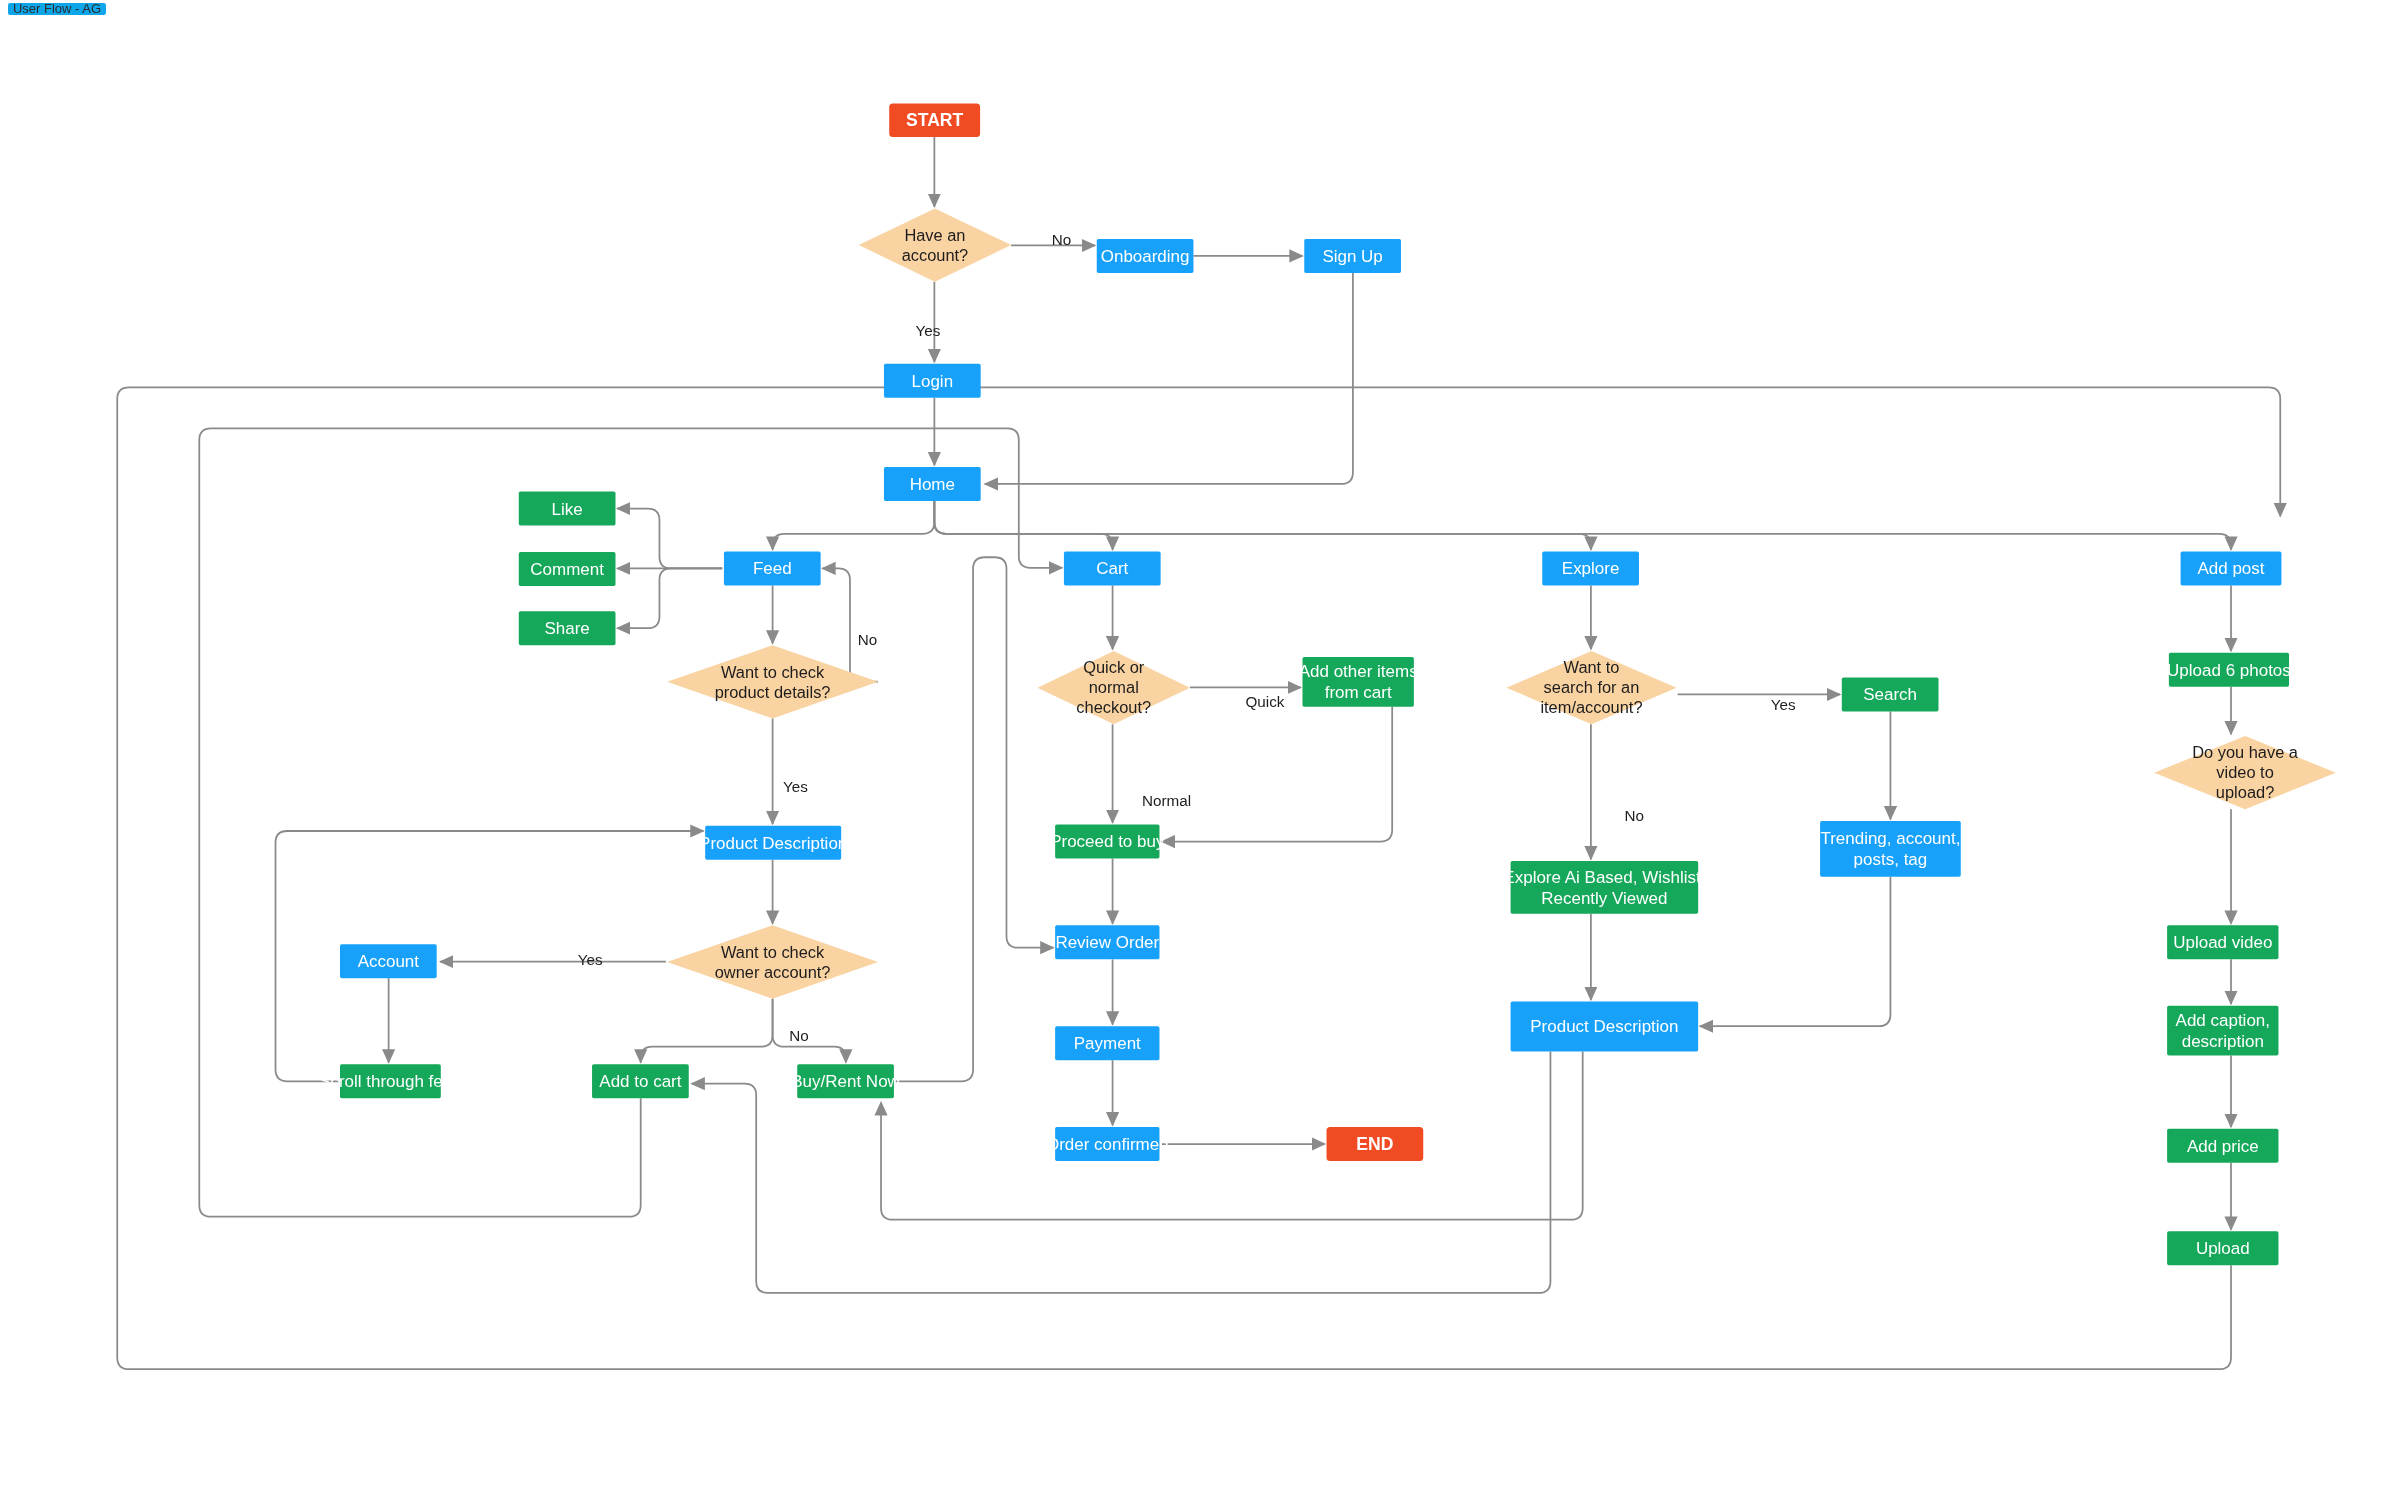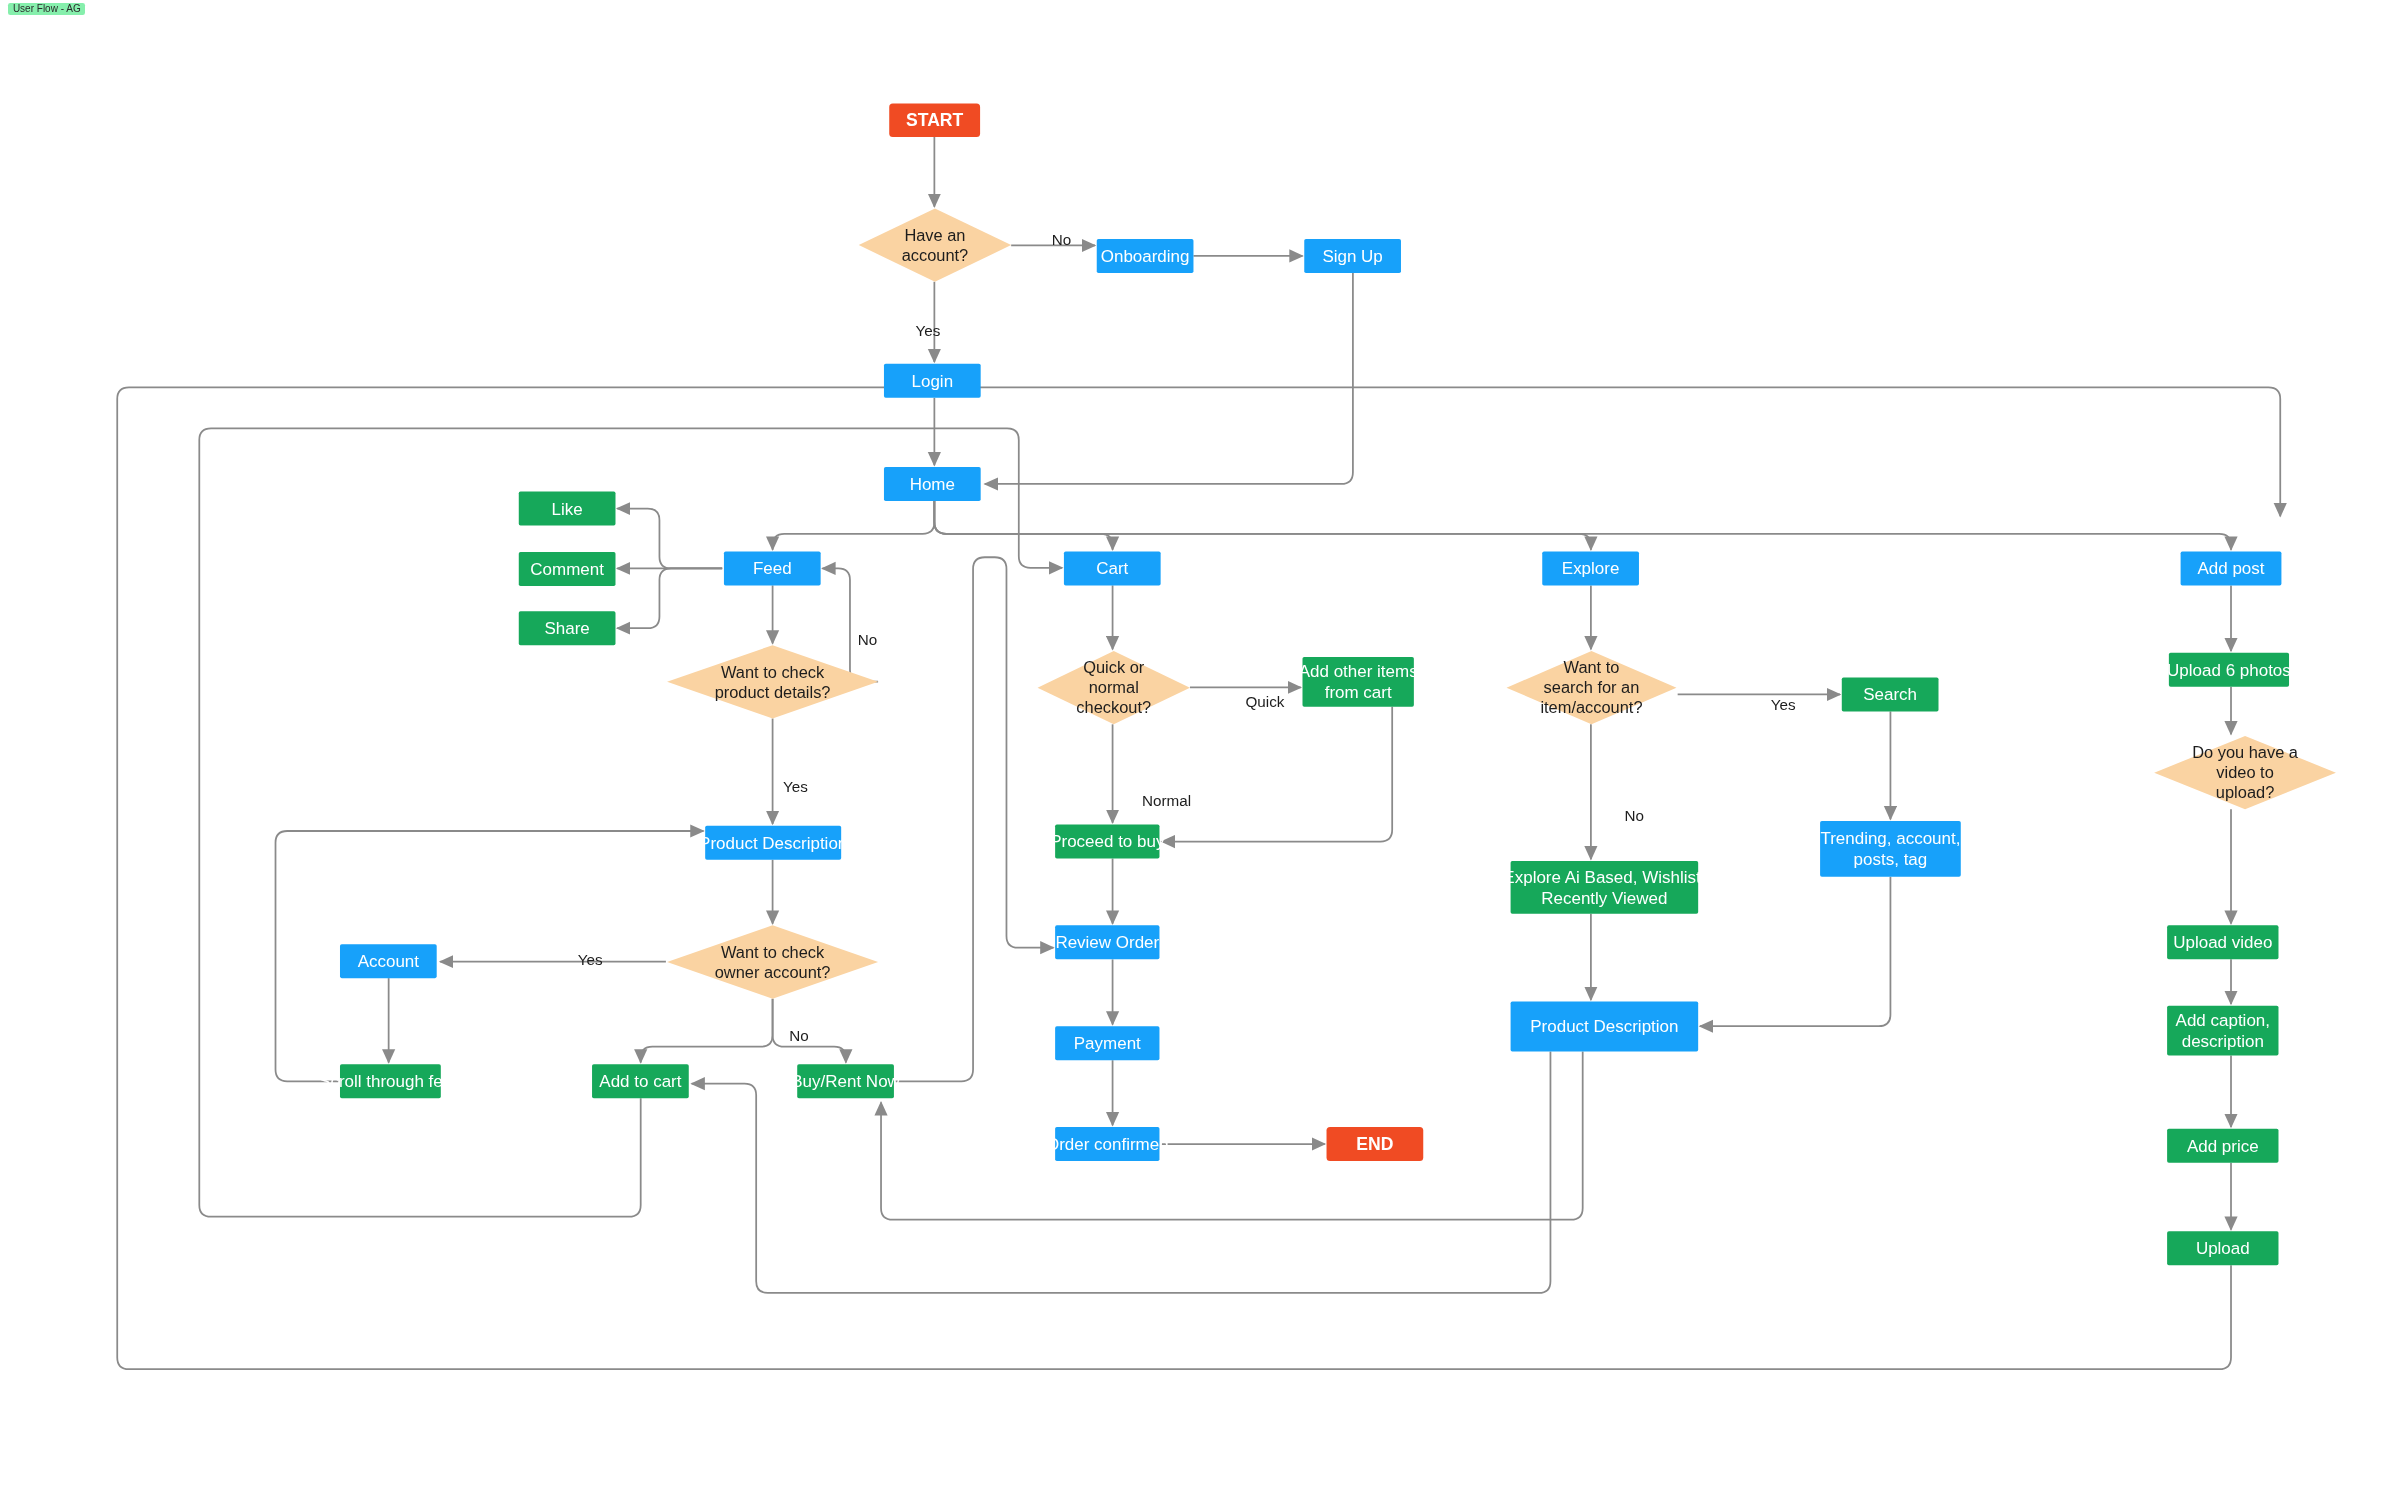--- a/index.html
+++ b/index.html
@@ -3,22 +3,22 @@
 <meta charset="utf-8">
 <style>
   html,body{margin:0;padding:0;background:#ffffff;}
   body{
     width:2401px;height:1509px;position:relative;overflow:hidden;
     font-family:"Liberation Sans","DejaVu Sans",sans-serif;
   }
   #canvas{position:absolute;inset:0;width:2401px;height:1509px;}
   .title-chip{
     position:absolute;left:8.2px;top:2.9px;
-    background:#86efac;color:#2b2b2b;
-    font-size:10px;line-height:9.4px;
+    background:#0ea5e9;color:#2b2b2b;
+    font-size:13px;line-height:9.4px;
     padding:1.2px 4.7px;border-radius:2.3px;
     font-family:"Liberation Sans","DejaVu Sans",sans-serif;
     white-space:nowrap;
   }
   svg text{ -webkit-font-smoothing:antialiased; }
 </style>
 </head>
 <body>
 
 <div class="title-chip">User Flow - AG</div>

